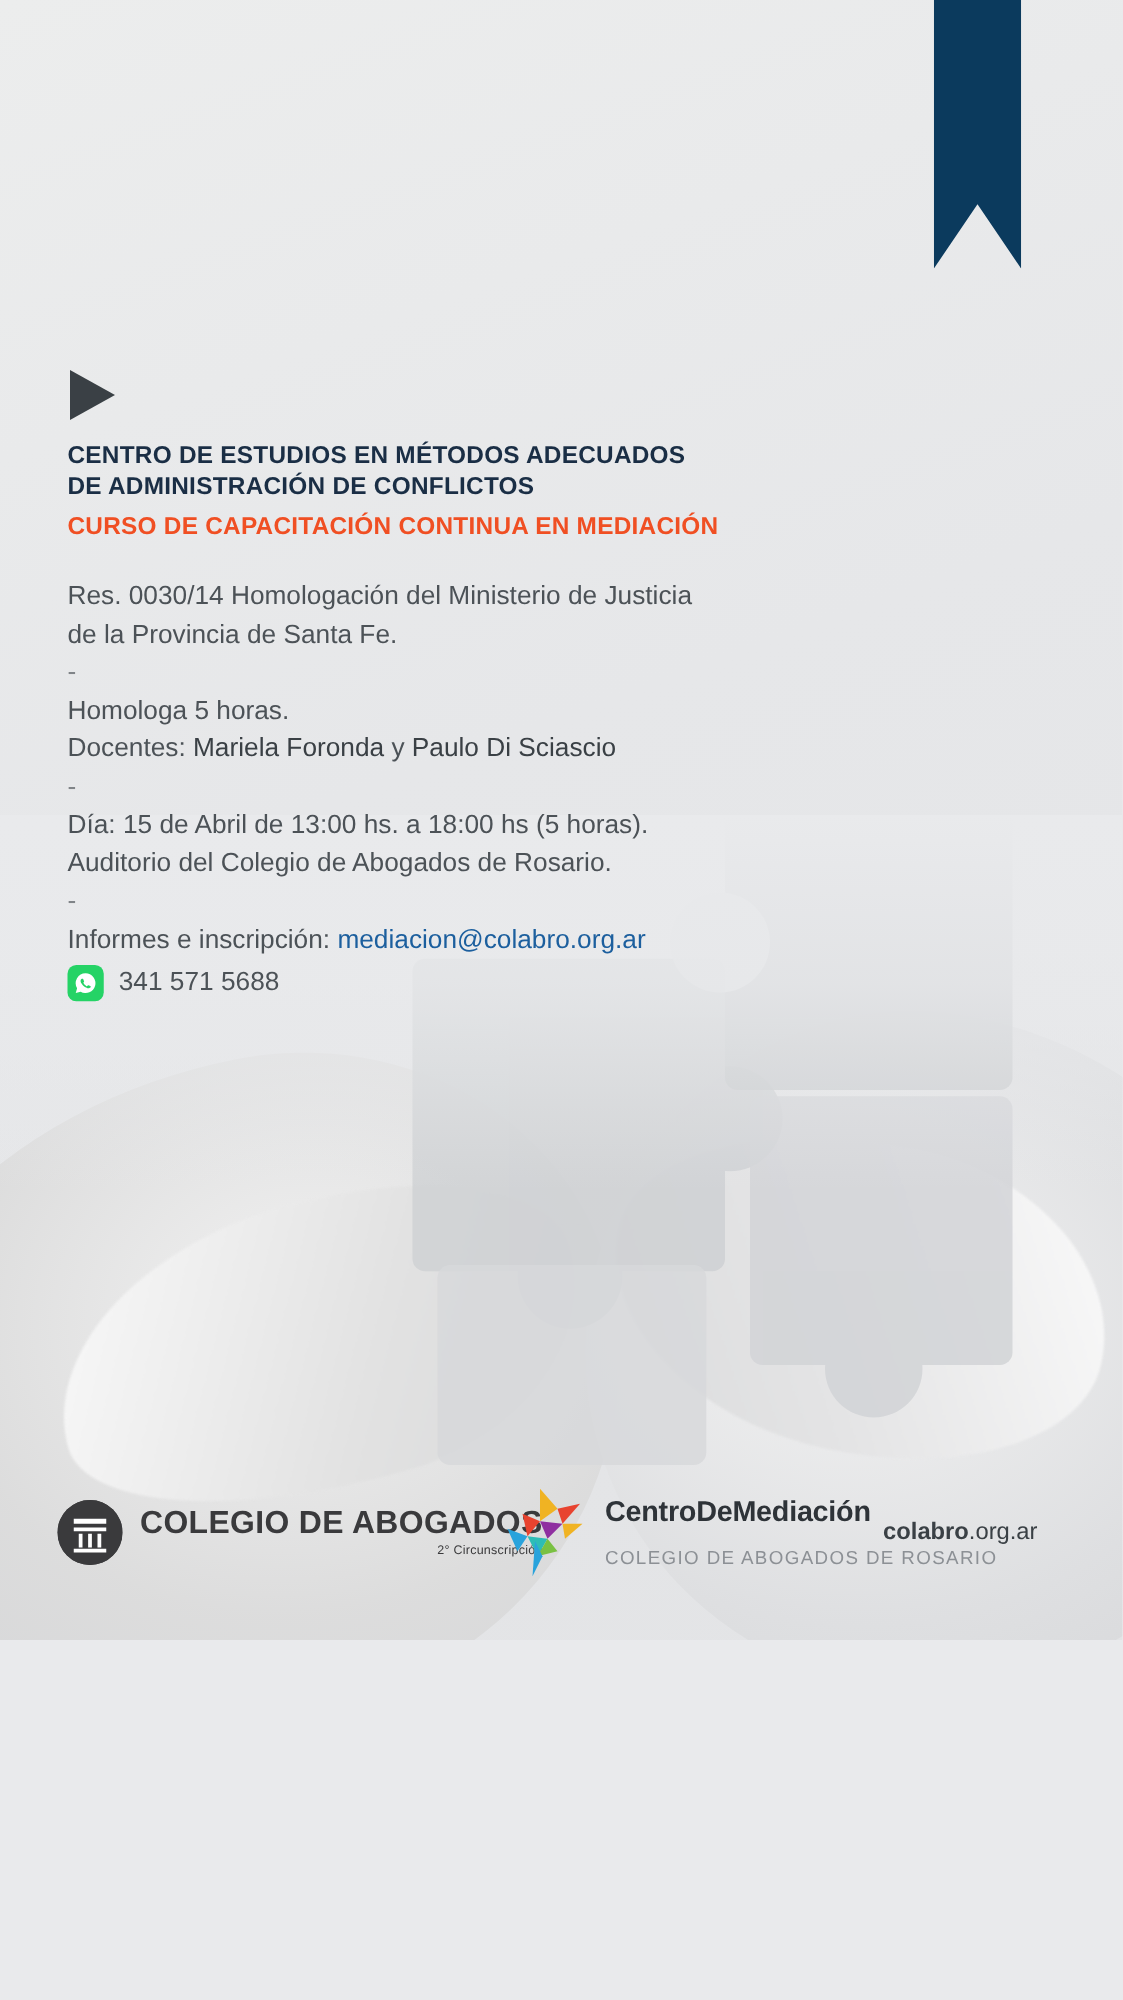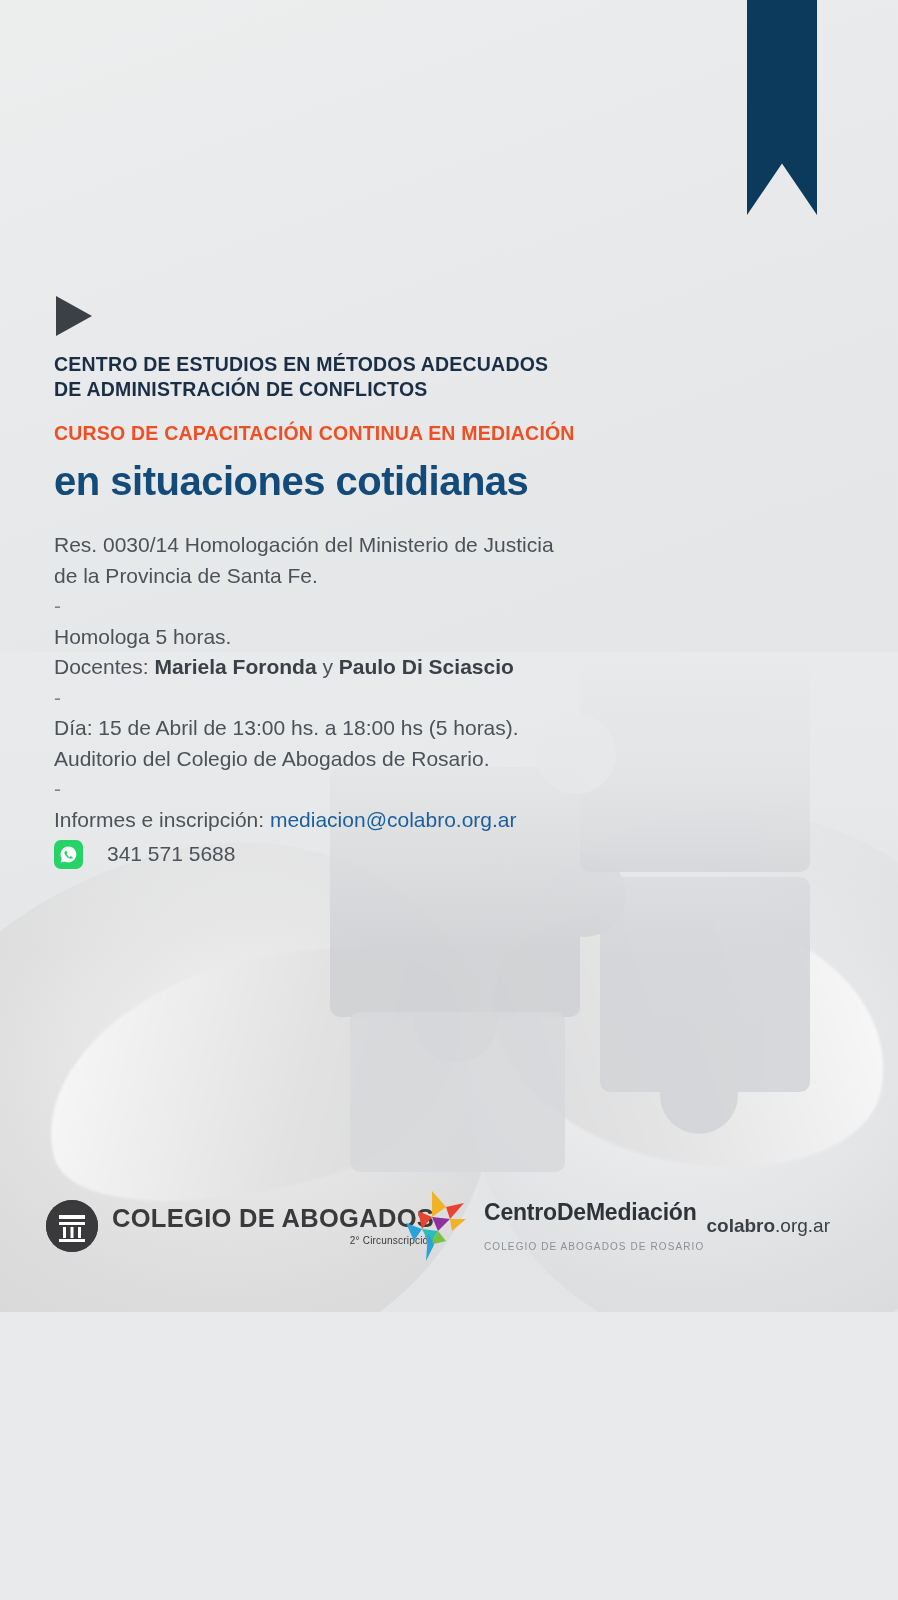--- a/index.html
+++ b/index.html
@@ -176,51 +176,51 @@
     font-size: 19.5px;
     line-height: 25px;
     letter-spacing: .2px;
   }
   .eyebrow-accent {
     color: #f04f23;
     font-weight: bold;
     font-size: 19.5px;
     line-height: 25px;
     letter-spacing: .2px;
-    margin-top: 19px;
+    margin-top: 7px;
   }
   .title {
     color: #124a7a;
     font-weight: bold;
     font-size: 40px;
     line-height: 42px;
     letter-spacing: -.5px;
     margin-top: 14px;
   }
   .body-block {
     margin-top: 28px;
     color: #4c5257;
     font-size: 21px;
     line-height: 30.5px;
   }
   .body-block .dash {
     color: #808488;
   }
   .body-block strong {
     color: #3a4045;
-    font-weight: bold;
+    font-weight: normal;
   }
   .mailto {
     color: #1c5f9e;
     text-decoration: none;
   }
   .wa-line {
     display: flex;
     align-items: center;
-    gap: 24px;
+    gap: 12px;
     margin-top: 4px;
   }
   .wa-icon {
     width: 29px;
     height: 29px;
     border-radius: 7px;
     background: #25d366;
     display: inline-flex;
     align-items: center;
     justify-content: center;
@@ -286,21 +286,21 @@
     flex: 0 0 auto;
   }
   .med-text { line-height: 1; }
   .med-name {
     font-weight: bold;
     font-size: 23px;
     color: #2e3338;
     letter-spacing: -.2px;
   }
   .med-sub {
-    font-size: 10px;
+    font-size: 15px;
     color: #8c9095;
     letter-spacing: 1.1px;
     margin-top: 18px;
   }
   .site {
     position: absolute;
     right: 68px;
     font-size: 19px;
     color: #3a4045;
   }
@@ -332,21 +332,20 @@
   </div>
 
   <div class="content">
     <div class="eyebrow">
       <div>CENTRO DE ESTUDIOS EN MÉTODOS ADECUADOS</div>
       <div>DE ADMINISTRACIÓN DE CONFLICTOS</div>
     </div>
     <div class="eyebrow-accent">CURSO DE CAPACITACIÓN CONTINUA EN MEDIACIÓN</div>
 
     <div class="title">
-      <div>en situaciones cotidianas</div>
     </div>
 
     <div class="body-block">
       <div>Res. 0030/14 Homologación del Ministerio de Justicia</div>
       <div>de la Provincia de Santa Fe.</div>
       <div class="dash">-</div>
       <div>Homologa 5 horas.</div>
       <div>
         <span>Docentes: </span><strong>Mariela Foronda</strong><span> y </span><strong>Paulo Di Sciascio</strong>
       </div>

